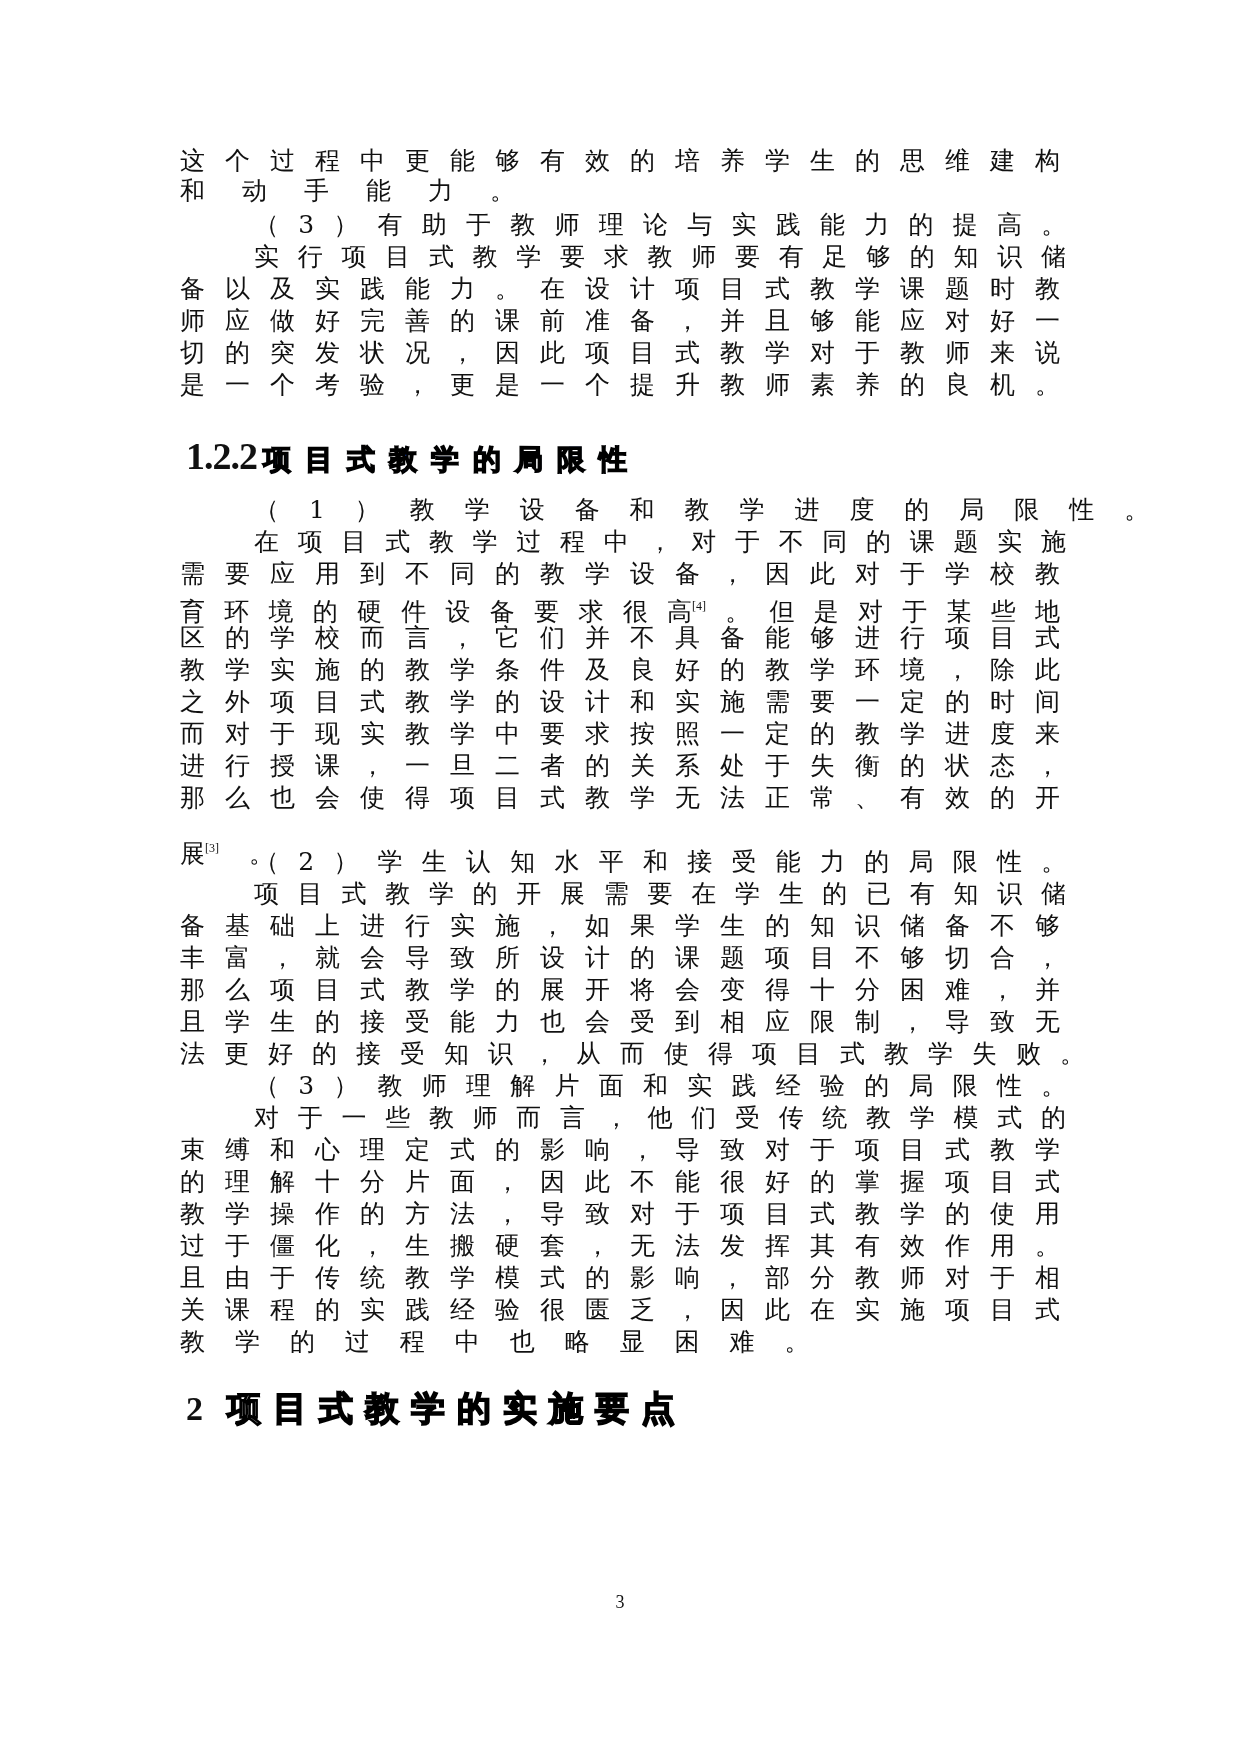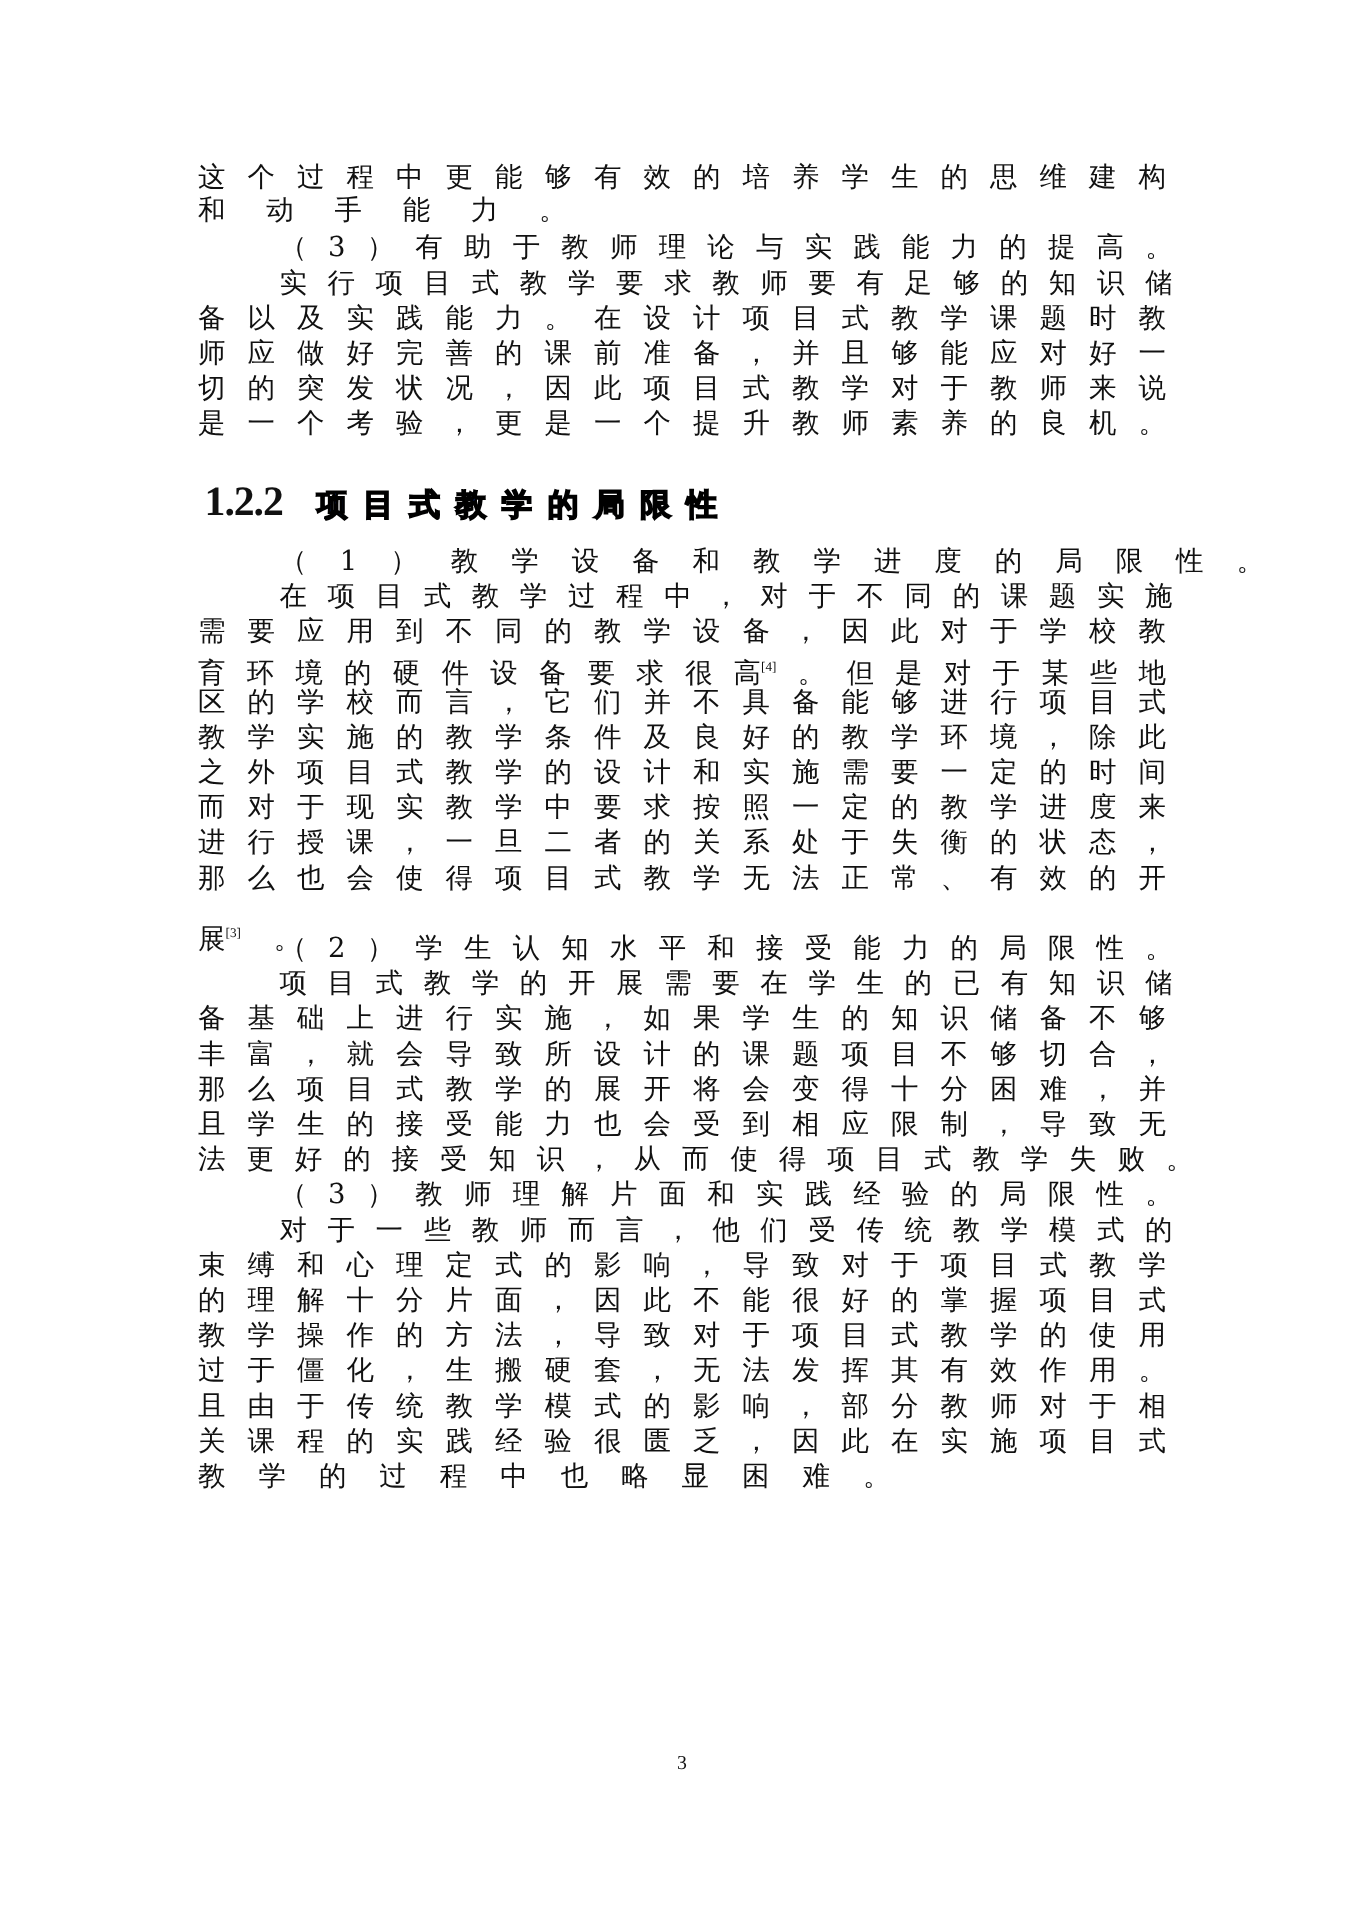--- a/index.html
+++ b/index.html
@@ -12,21 +12,21 @@
     text-align: justify; text-align-last: justify;
   }
   .line.short { text-align-last: left; }
   .line .ch { display: inline-block; }
   .indent { left: 254px; width: 812px; }
   .heading2 {
     position: absolute; left: 186px; top: 438px; height: 36px;
     font-size: 28px; line-height: 36px; white-space: nowrap; font-weight: bold;
   }
   .heading2 .num { font-family: "Liberation Serif", serif; font-weight: bold; font-size: 38px; letter-spacing: -1px; margin-right: 6px; }
-  .heading2 .txt { letter-spacing: 14px; color: #1d4ed8; -webkit-text-stroke: 1.4px #000; font-family: Liberation Sans, sans-serif; margin-left: 25px; }
+  .heading2 .txt { letter-spacing: 14px; color: #1d4ed8; -webkit-text-stroke: 1.4px #000; font-family: Liberation Sans, sans-serif; }
   .heading1 {
     position: absolute; left: 186px; top: 1386px; height: 44px;
     font-size: 34px; line-height: 44px; white-space: nowrap; font-weight: bold;
   }
   .heading1 .num { font-family: "Liberation Serif", serif; font-weight: bold; font-size: 34px; margin-right: 24px; }
   .heading1 .txt { letter-spacing: 12px; color: #fff; -webkit-text-stroke: 1.6px #000; font-family: "DejaVu Sans", sans-serif; }
   sup { font-size: 12px; vertical-align: 10px; font-family: "Liberation Serif", serif; }
   .page-number { position: absolute; left: 0; width: 1240px; top: 1592px; text-align: center;
                  font-size: 18px; font-family: "Liberation Serif", serif; }
 </style>
@@ -69,15 +69,18 @@
       <div class="line" style="top: 1230px;"><span class="ch">过</span> <span class="ch">于</span> <span class="ch">僵</span> <span class="ch">化</span> <span class="ch">，</span> <span class="ch">生</span> <span class="ch">搬</span> <span class="ch">硬</span> <span class="ch">套</span> <span class="ch">，</span> <span class="ch">无</span> <span class="ch">法</span> <span class="ch">发</span> <span class="ch">挥</span> <span class="ch">其</span> <span class="ch">有</span> <span class="ch">效</span> <span class="ch">作</span> <span class="ch">用</span> <span class="ch">。</span> </div>
       <div class="line" style="top: 1262px;"><span class="ch">且</span> <span class="ch">由</span> <span class="ch">于</span> <span class="ch">传</span> <span class="ch">统</span> <span class="ch">教</span> <span class="ch">学</span> <span class="ch">模</span> <span class="ch">式</span> <span class="ch">的</span> <span class="ch">影</span> <span class="ch">响</span> <span class="ch">，</span> <span class="ch">部</span> <span class="ch">分</span> <span class="ch">教</span> <span class="ch">师</span> <span class="ch">对</span> <span class="ch">于</span> <span class="ch">相</span> </div>
       <div class="line" style="top: 1294px;"><span class="ch">关</span> <span class="ch">课</span> <span class="ch">程</span> <span class="ch">的</span> <span class="ch">实</span> <span class="ch">践</span> <span class="ch">经</span> <span class="ch">验</span> <span class="ch">很</span> <span class="ch">匮</span> <span class="ch">乏</span> <span class="ch">，</span> <span class="ch">因</span> <span class="ch">此</span> <span class="ch">在</span> <span class="ch">实</span> <span class="ch">施</span> <span class="ch">项</span> <span class="ch">目</span> <span class="ch">式</span> </div>
       <div class="line short" style="top: 1326px; word-spacing: 22px;"><span class="ch">教</span> <span class="ch">学</span> <span class="ch">的</span> <span class="ch">过</span> <span class="ch">程</span> <span class="ch">中</span> <span class="ch">也</span> <span class="ch">略</span> <span class="ch">显</span> <span class="ch">困</span> <span class="ch">难</span> <span class="ch">。</span> </div>
     </div>
 
   <div class="heading2">
     <span class="num">1.2.2</span><span class="txt">项目式教学的局限性</span>
   </div>
 
+  <div class="heading1">
+    <span class="num">2</span><span class="txt">项目式教学的实施要点</span>
+  </div>
 
   <div class="page-number">3</div>
 </div>
 
 </body></html>

